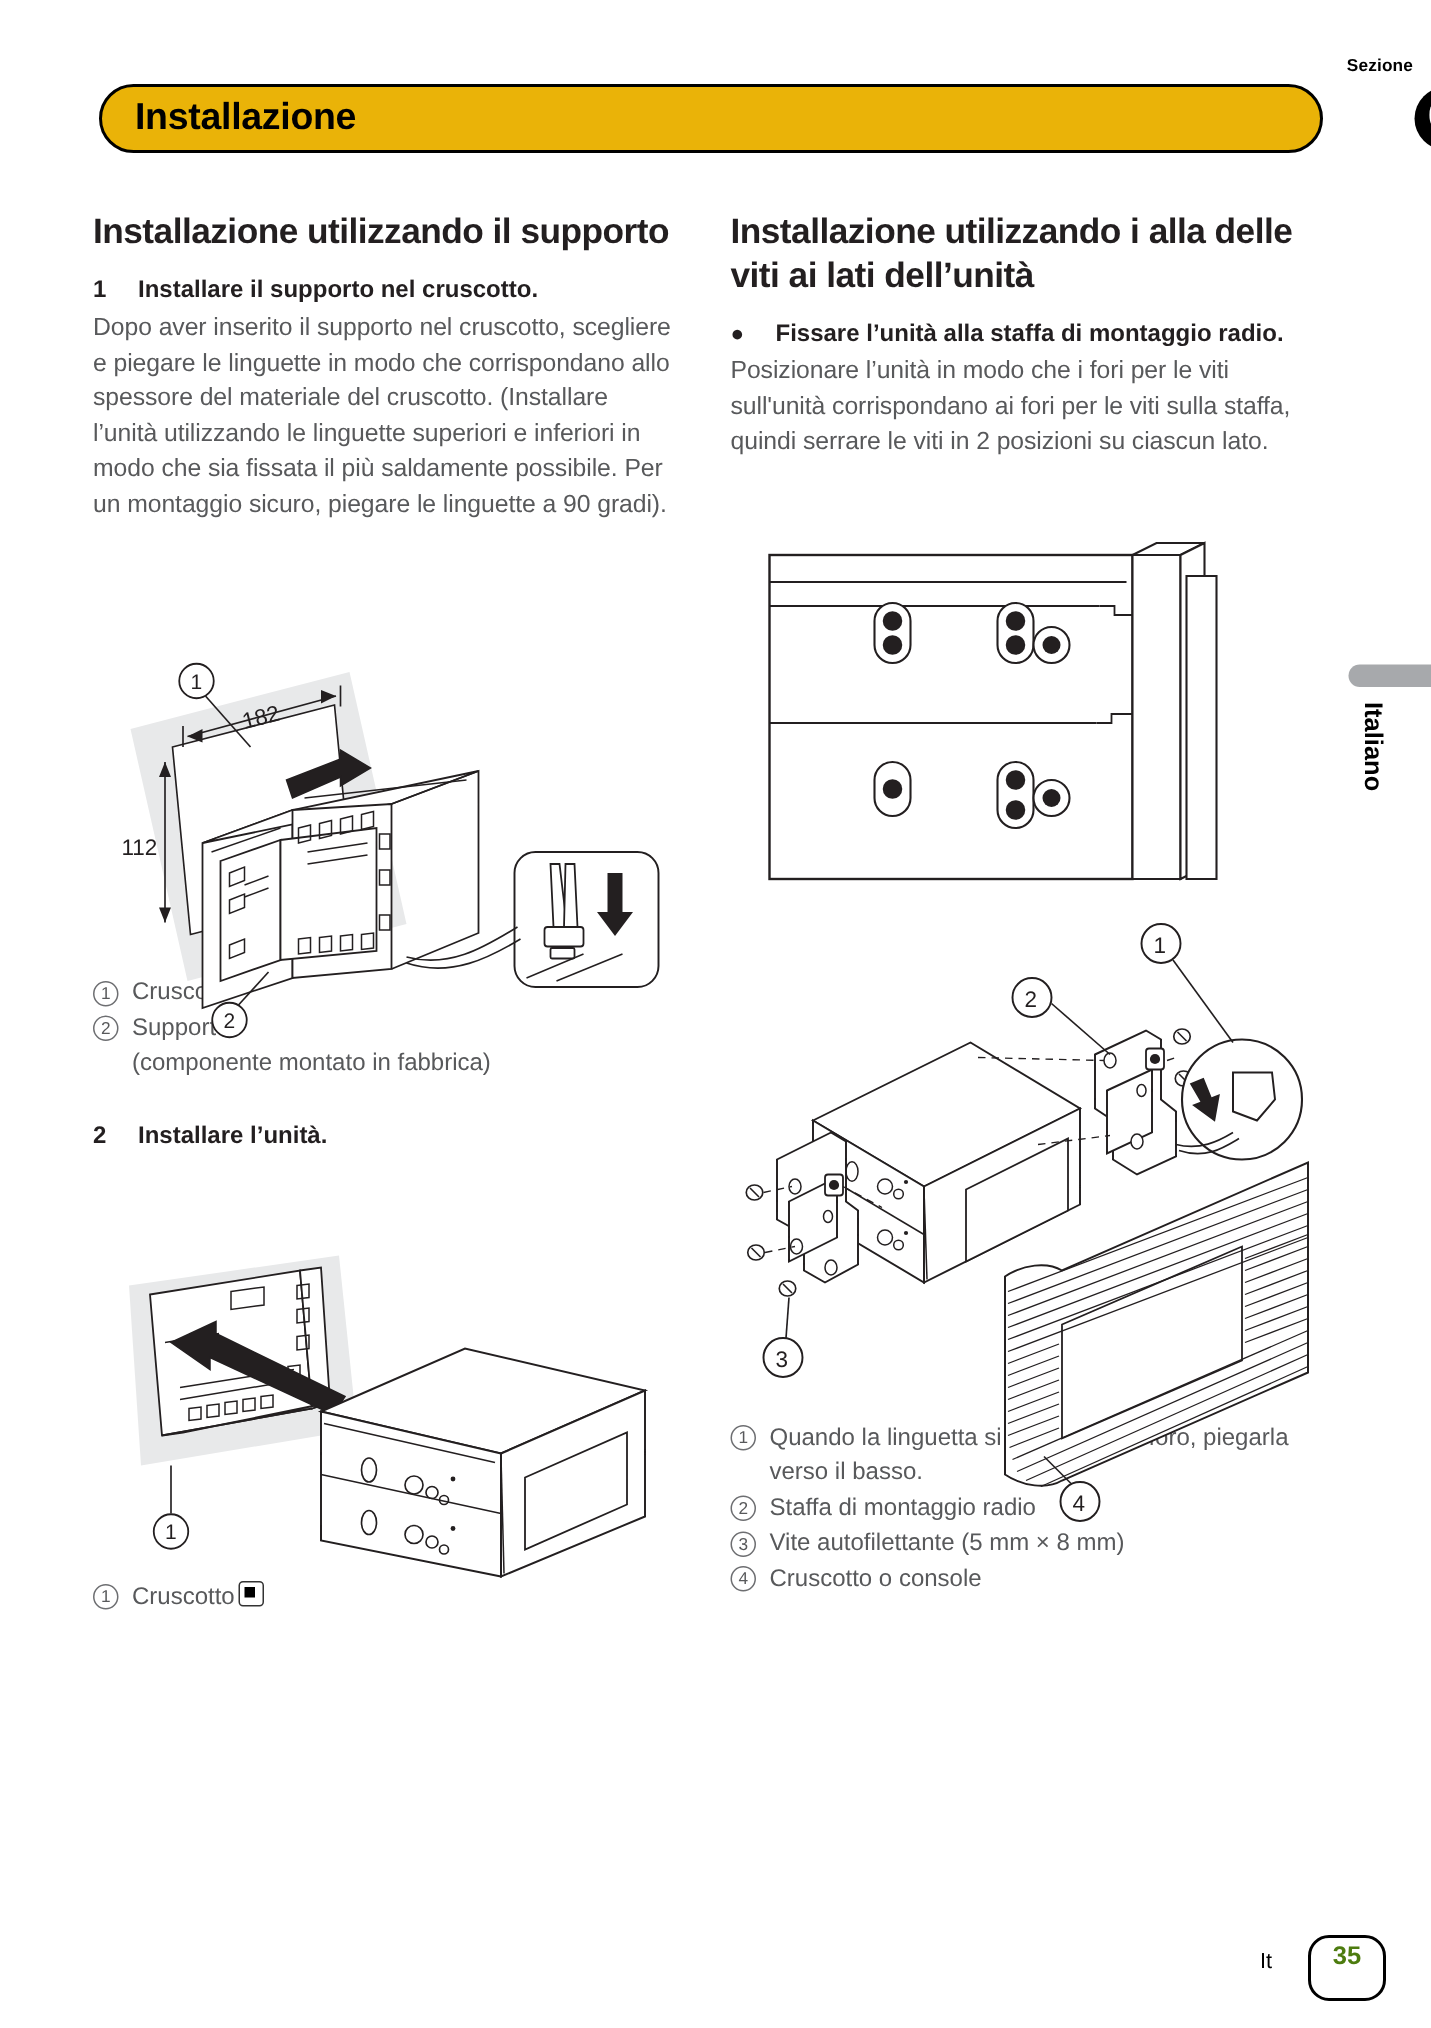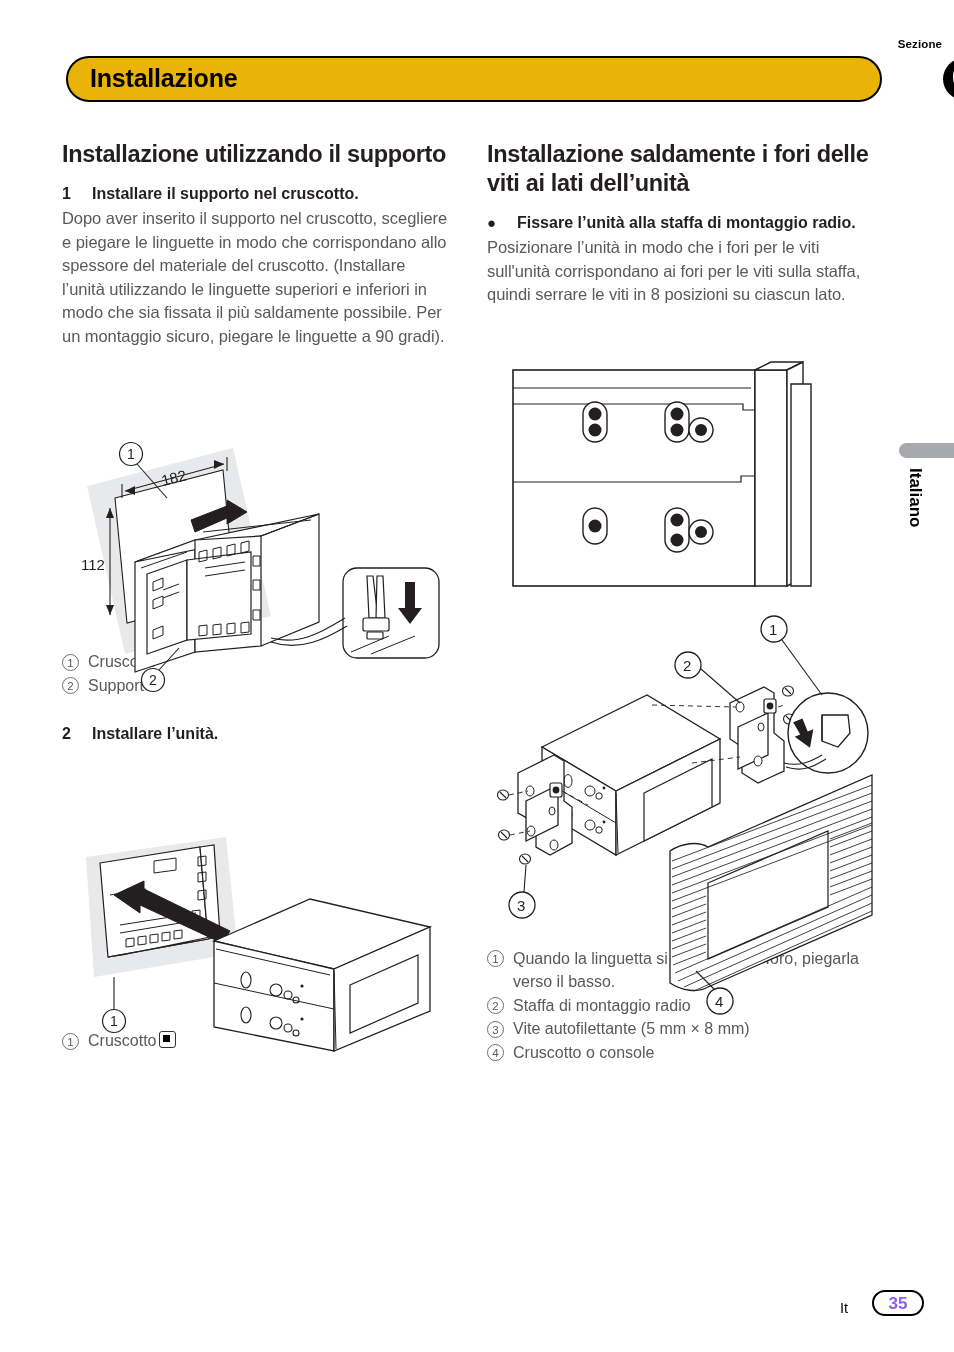--- a/index.html
+++ b/index.html
@@ -180,29 +180,29 @@
   #footer-lang {
     position: absolute;
     left: 840px; top: 1300px;
     font-size: 14.5px;
     font-weight: normal;
     color: #000;
   }
   #footer-page {
     position: absolute;
     left: 872px; top: 1290px;
-    width: 52px; height: 26px;
+    width: 52px; height: 44px;
     border: 2.5px solid #000;
     border-radius: 14px;
     box-sizing: border-box;
     text-align: center;
     font-size: 17px;
     font-weight: bold;
     line-height: 23px;
-    color: #8b5cf6;
+    color: #4d7c0f;
   }
 
   
   .figure { position: absolute; }
   #fig1 { left: 75px; top: 440px; }
   #fig2 { left: 80px; top: 835px; }
   #fig3 { left: 505px; top: 360px; }
   #fig4 { left: 492px; top: 615px; }
 
   .fig-svg { display: block; }
@@ -235,20 +235,24 @@
 
   <ol class="legend">
     <li>
       <span class="cnum">1</span>
       <span class="ltext">Cruscotto</span>
     </li>
     <li>
       <span class="cnum">2</span>
       <span class="ltext">Supporto</span>
     </li>
+    <li>
+      <span class="cnum" style="border-color:transparent"></span>
+      <span class="ltext">(componente montato in fabbrica)</span>
+    </li>
   </ol>
 
   <div style="height:26px"></div>
 
   <div class="step">
     <span class="marker">2</span>
     <span class="steptext">Installare l’unità.</span>
   </div>
 
   <div style="height:282px"></div>
@@ -256,28 +260,28 @@
   <ol class="legend">
     <li>
       <span class="cnum">1</span>
       <span class="ltext"><span>Cruscotto</span><span class="endmark"></span></span>
     </li>
   </ol>
 </div>
 
 <div class="column" id="col-right">
 
-  <h2 class="sec-title">Installazione saldamente i fori delle viti ai lati dell’unità</h2>
+  <h2 class="sec-title">Installazione utilizzando i alla delle viti ai lati dell’unità</h2>
 
   <div class="step">
     <span class="marker bullet">●</span>
     <span class="steptext">Fissare l’unità alla staffa di montaggio radio.</span>
   </div>
 
-  <p class="body">Posizionare l’unità in modo che i fori per le viti sull'unità corrispondano ai fori per le viti sulla staffa, quindi serrare le viti in 8 posizioni su ciascun lato.</p>
+  <p class="body">Posizionare l’unità in modo che i fori per le viti sull'unità corrispondano ai fori per le viti sulla staffa, quindi serrare le viti in 2 posizioni su ciascun lato.</p>
 
   <div style="height:640px"></div>
 
   <ol class="legend">
     <li>
       <span class="cnum">1</span>
       <span class="ltext">Quando la linguetta si inserisce nel foro, piegarla verso il basso.</span>
     </li>
     <li>
       <span class="cnum">2</span>

